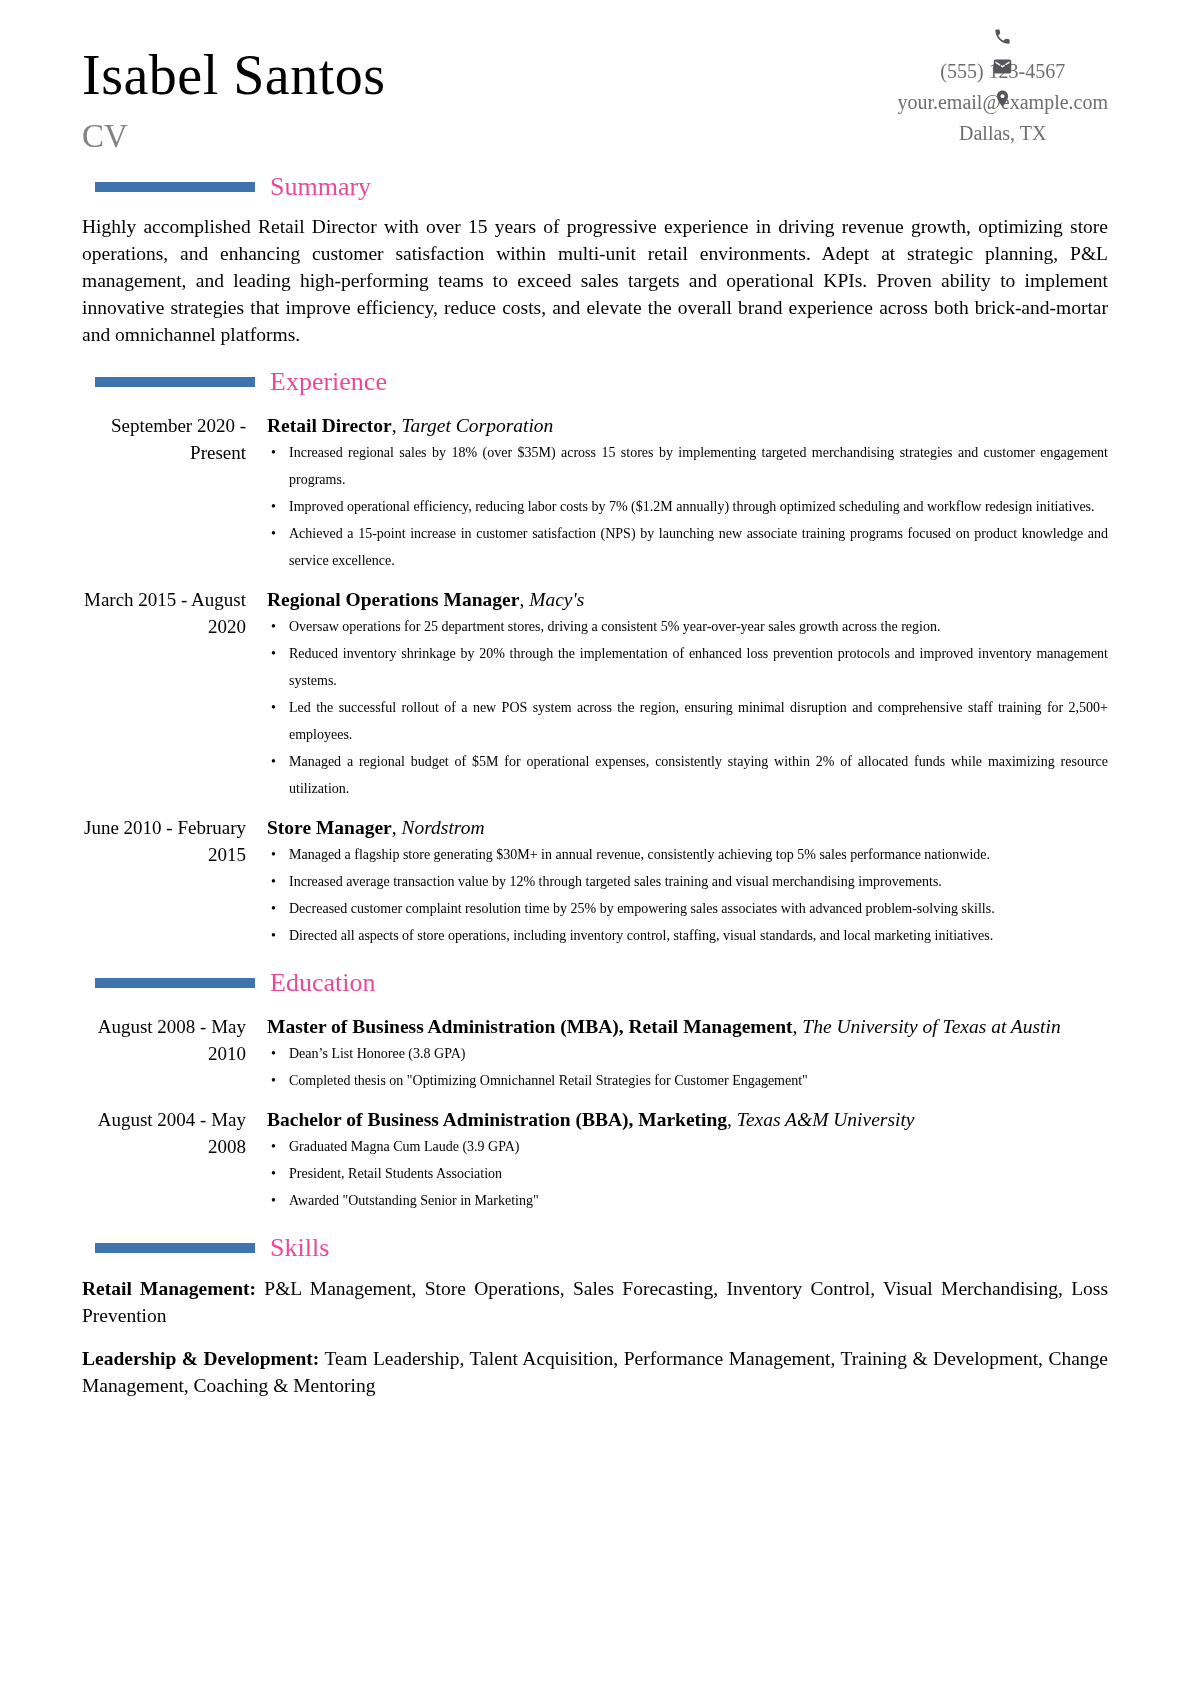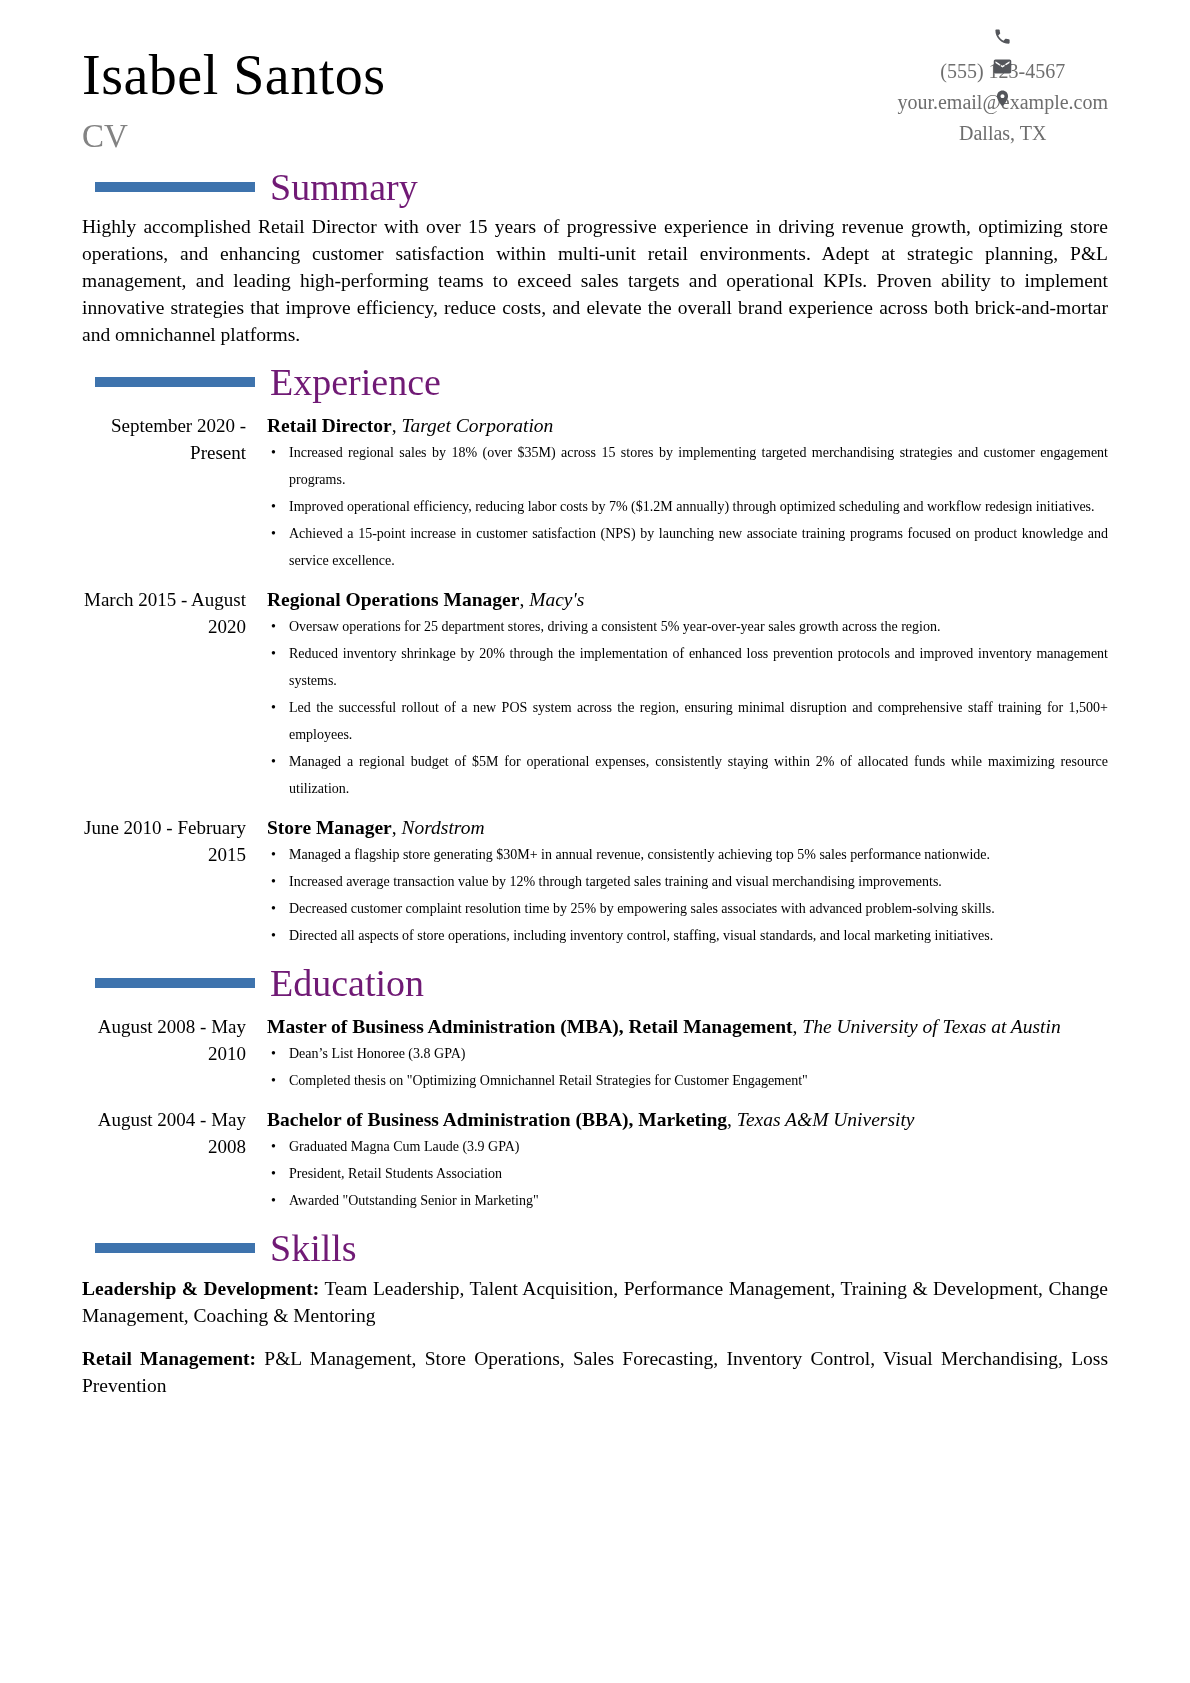--- a/index.html
+++ b/index.html
@@ -11,21 +11,21 @@
   
   .header{display:flex;justify-content:space-between;align-items:flex-start;}
   .name{font-size:56px;line-height:58px;font-weight:400;letter-spacing:.5px;}
   .cv-label{font-size:33px;line-height:40px;margin-top:12px;color:#838383;}
   .contact{margin-top:6px;font-size:20px;color:#6e6e6e;}
   .contact-line{display:flex;justify-content:flex-end;align-items:center;gap:9px;height:31px;flex-direction:column;}
   .contact-line svg{flex:none;fill:#54565b;}
   
   .sec-head{display:flex;align-items:center;}
   .sec-bar{width:160px;height:10px;background:#3e73ad;margin-left:13px;margin-right:15px;flex:none;}
-  .sec-title{font-size:38px;line-height:36px;color:#701a75;}
+  .sec-title{font-size:26px;line-height:36px;color:#ec4899;}
   .mt-summary{margin-top:13px;}
   .mt-section{margin-top:16px;}
   
   .para{font-size:19.5px;line-height:27px;text-align:justify;margin-top:8px;}
   .entry{display:flex;margin-top:12px;}
   .dates{width:164px;flex:none;text-align:right;margin-right:21px;
          font-size:19px;line-height:27px;}
   .entry-body{flex:1;min-width:0;}
   .entry-head{font-size:19.5px;line-height:27px;text-align:justify;}
   .pos{font-weight:700;}
@@ -93,21 +93,21 @@
     </div>
   </div>
 
   <div class="entry">
     <div class="dates">March 2015 - August 2020</div>
     <div class="entry-body">
       <div class="entry-head"><span class="pos">Regional Operations Manager</span><span>, </span><span class="co">Macy's</span></div>
       <ul class="bullets">
         <li>Oversaw operations for 25 department stores, driving a consistent 5% year-over-year sales growth across the region.</li>
         <li>Reduced inventory shrinkage by 20% through the implementation of enhanced loss prevention protocols and improved inventory management systems.</li>
-        <li>Led the successful rollout of a new POS system across the region, ensuring minimal disruption and comprehensive staff training for 1,500+ employees.</li>
+        <li>Led the successful rollout of a new POS system across the region, ensuring minimal disruption and comprehensive staff training for 2,500+ employees.</li>
         <li>Managed a regional budget of $5M for operational expenses, consistently staying within 2% of allocated funds while maximizing resource utilization.</li>
       </ul>
     </div>
   </div>
 
   <div class="entry">
     <div class="dates">June 2010 - February 2015</div>
     <div class="entry-body">
       <div class="entry-head"><span class="pos">Store Manager</span><span>, </span><span class="co">Nordstrom</span></div>
       <ul class="bullets">
@@ -145,17 +145,17 @@
         <li>Awarded "Outstanding Senior in Marketing"</li>
       </ul>
     </div>
   </div>
 
   <div class="sec-head mt-section">
     <div class="sec-bar"></div>
     <div class="sec-title">Skills</div>
   </div>
 
+  <div class="skill-para"><span class="skill-label">Retail Management:</span> <span>P&amp;L Management, Store Operations, Sales Forecasting, Inventory Control, Visual Merchandising, Loss Prevention</span></div>
+
   <div class="skill-para"><span class="skill-label">Leadership &amp; Development:</span> <span>Team Leadership, Talent Acquisition, Performance Management, Training &amp; Development, Change Management, Coaching &amp; Mentoring</span></div>
-
-  <div class="skill-para"><span class="skill-label">Retail Management:</span> <span>P&amp;L Management, Store Operations, Sales Forecasting, Inventory Control, Visual Merchandising, Loss Prevention</span></div>
 
 </div>
 
 </body></html>

